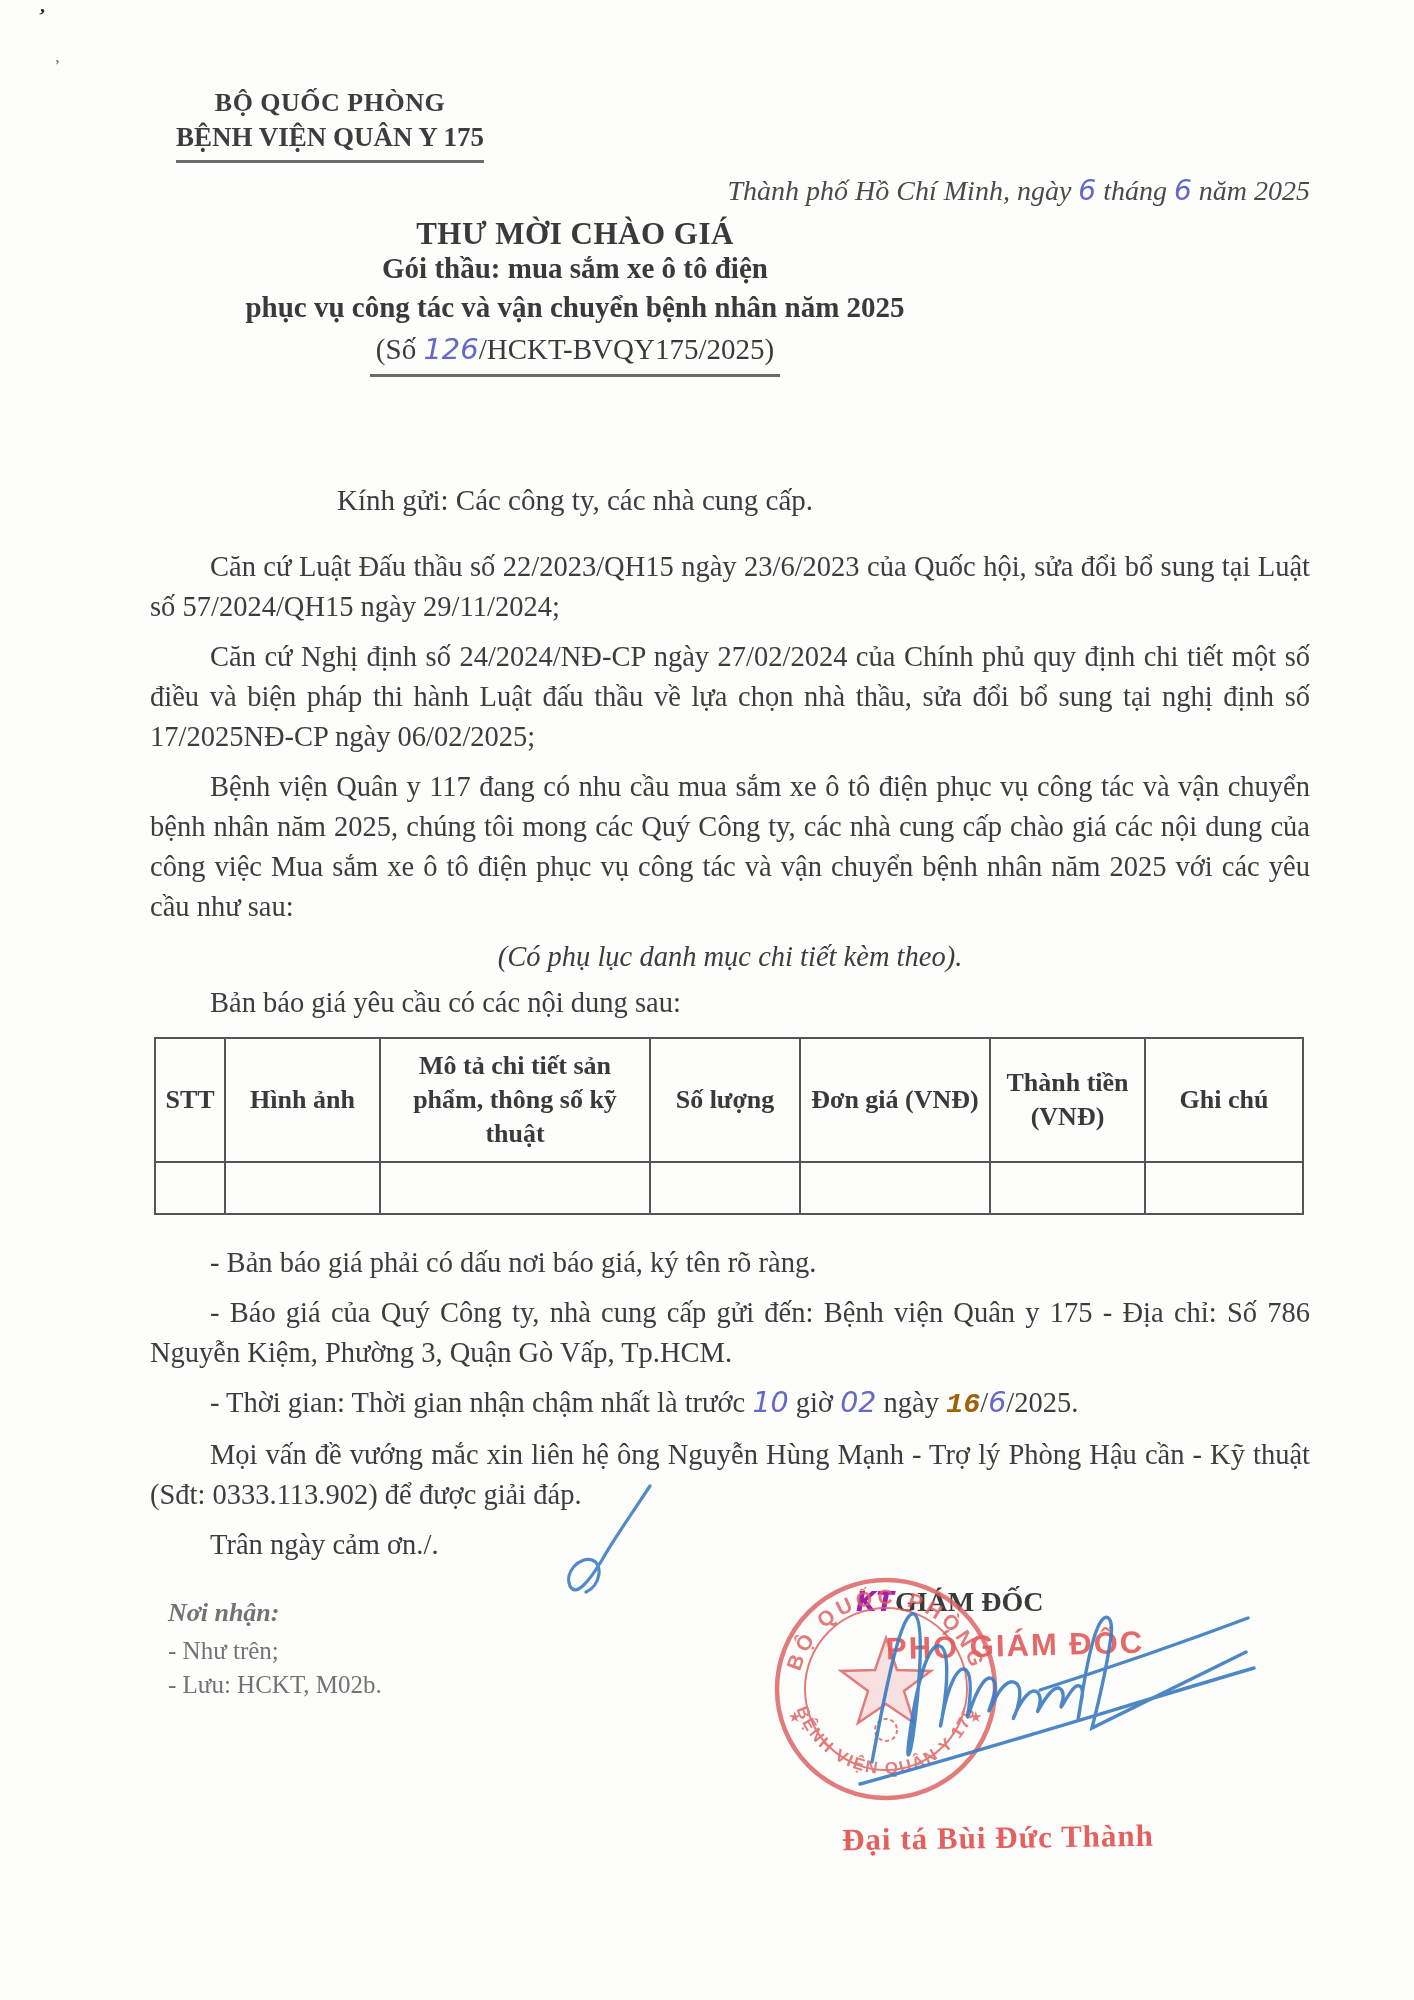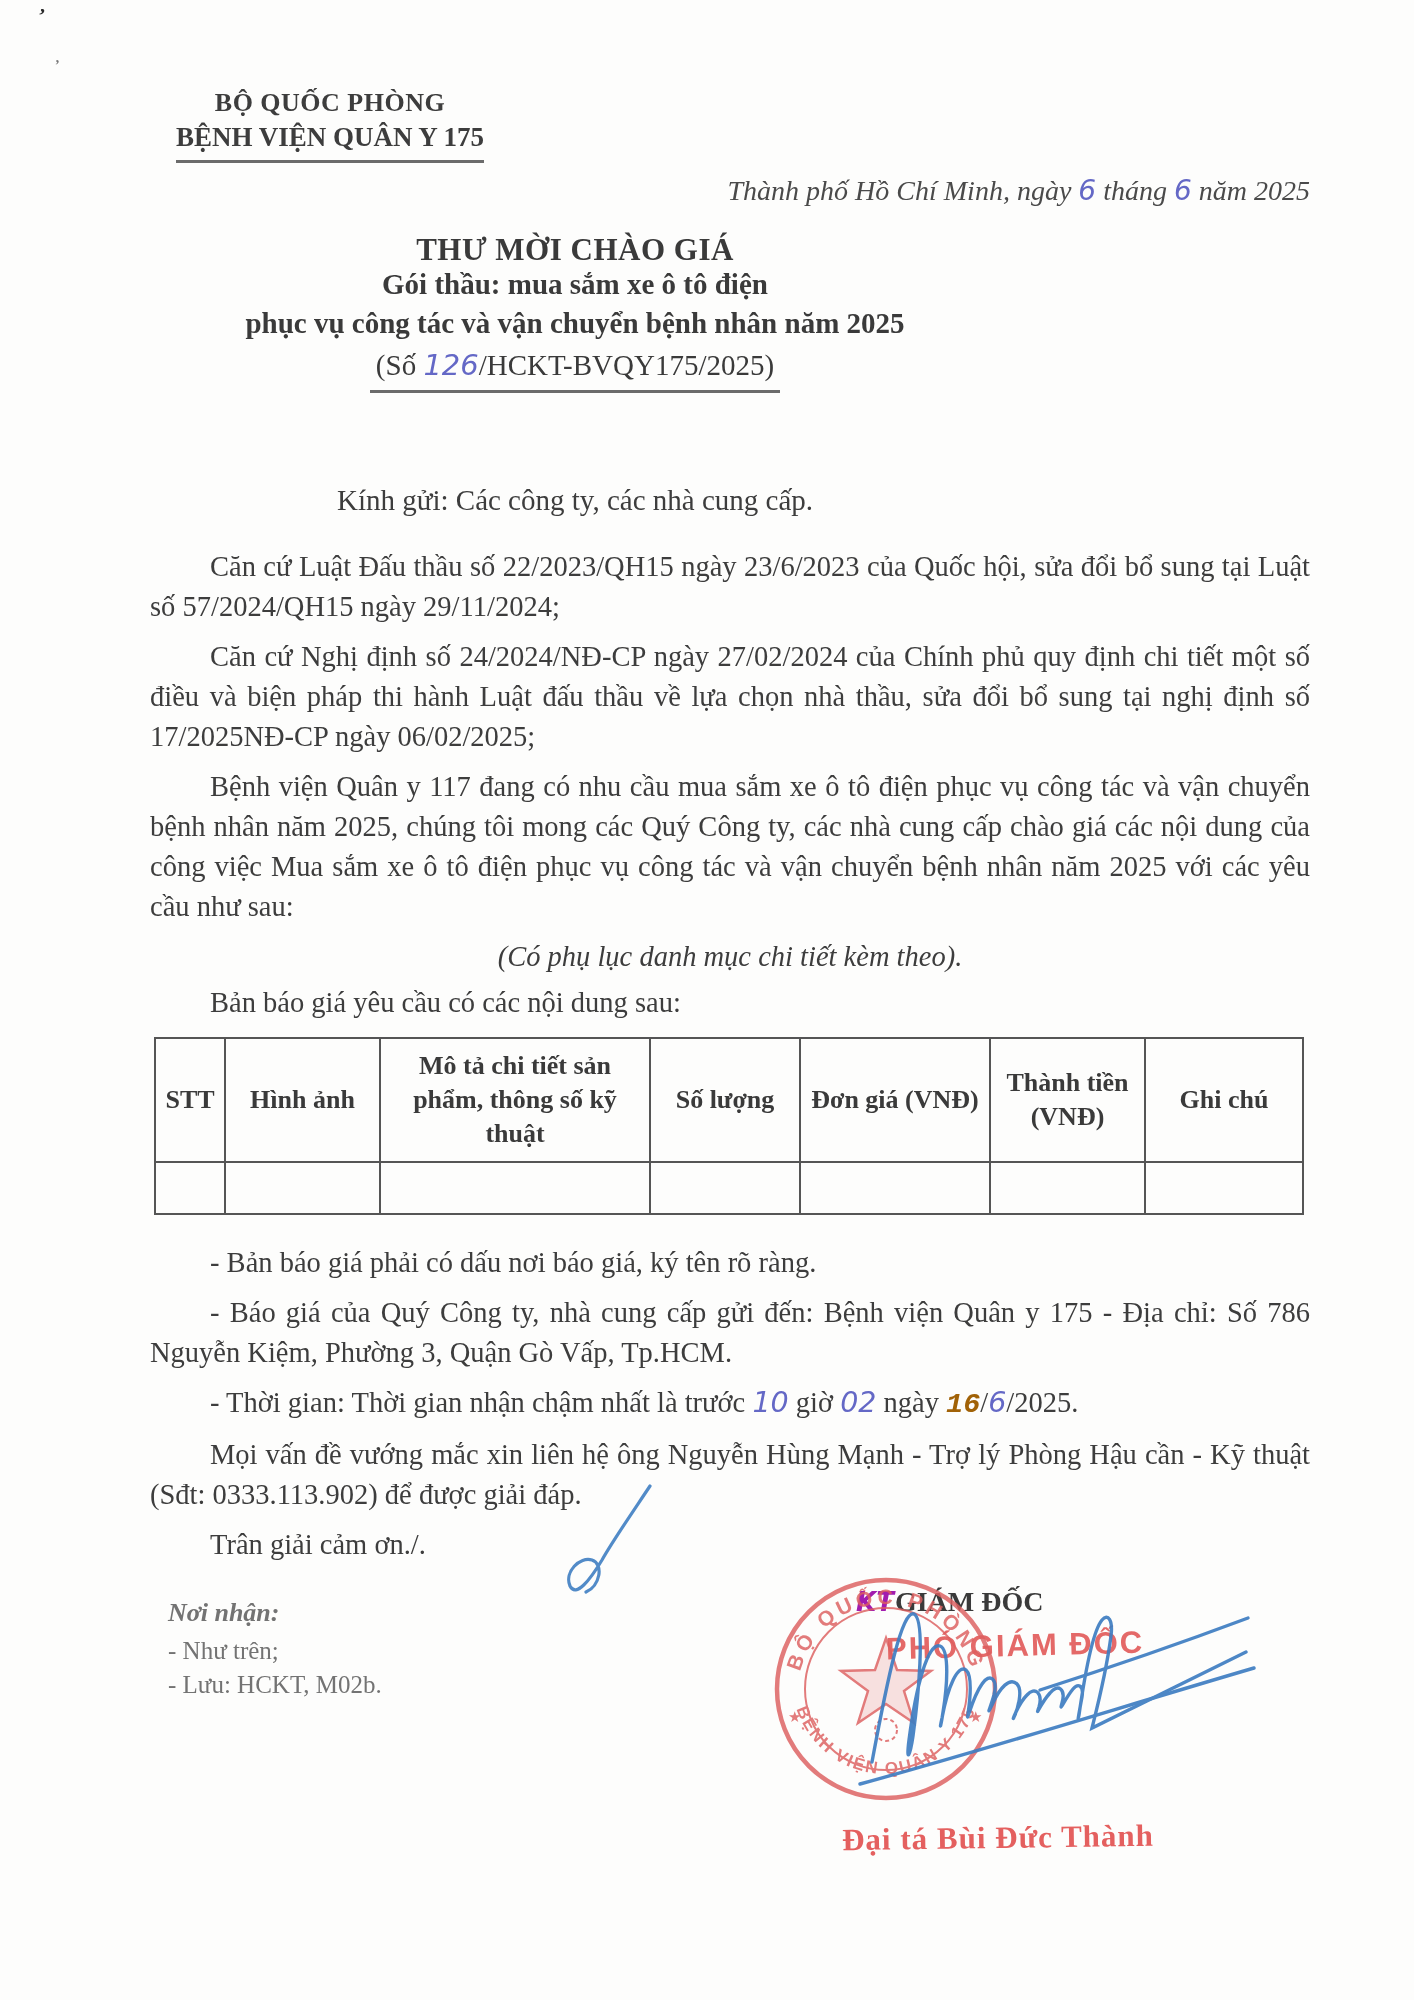--- a/index.html
+++ b/index.html
@@ -14,21 +14,21 @@
   .hdr-left .l2{font-size:27px;font-weight:bold;margin-top:4px;}
   .hdr-left .l2 span{display:inline-block;border-bottom:3px solid #6b6b6b;padding-bottom:7px;}
   .hdr-right{position:absolute;left:500px;top:88px;width:640px;text-align:center;}
   .hdr-right .l1{font-size:27px;font-weight:bold;}
   .hdr-right .l2{font-size:27px;font-weight:bold;margin-top:4px;}
   .hdr-right .l2 span{display:inline-block;border-bottom:3px solid #6b6b6b;padding-bottom:6px;}
   .dateline{position:absolute;right:104px;top:174px;font-size:28px;font-style:italic;color:#4a4a4a;}
   .hw{font-family:"DejaVu Sans", sans-serif;font-style:italic;color:#6468c6;}
   .hw-b{font-family:Liberation Mono, monospace;font-style:italic;color:#a16207;font-weight:bold;}
   
-  .title-block{position:absolute;left:150px;top:232px;width:850px;text-align:center;color:#3a3a3a;}
+  .title-block{position:absolute;left:150px;top:216px;width:850px;text-align:center;color:#3a3a3a;}
   .title-block .t1{font-size:31px;font-weight:bold;letter-spacing:.5px;}
   .title-block .t2{font-size:29px;font-weight:bold;margin-top:0;}
   .title-block .t3{font-size:29px;font-weight:bold;margin-top:6px;}
   .title-block .ref{font-size:29px;margin-top:8px;}
   .title-block .ref .ref-inner{display:inline-block;border-bottom:3px solid #6b6b6b;padding:0 6px 8px 6px;text-align:right;}
   .salutation{position:absolute;left:150px;top:484px;width:850px;text-align:center;font-size:29px;}
   
   .body-col{position:absolute;left:150px;top:547px;width:1160px;font-size:28.5px;line-height:40px;text-align:justify;}
   .para{text-indent:60px;margin:0 0 10px 0;}
   .annex{text-align:center;font-style:italic;text-indent:0;margin:2px 0 6px 0;}
@@ -132,21 +132,21 @@
     <p class="para">- Báo giá của Quý Công ty, nhà cung cấp gửi đến: Bệnh viện Quân y 175 - Địa chỉ: Số 786 Nguyễn Kiệm, Phường 3, Quận Gò Vấp, Tp.HCM.</p>
     <p class="para">
       <span>- Thời gian: Thời gian nhận chậm nhất là trước</span>
       <span class="hw">10</span>
       <span>giờ</span>
       <span class="hw">02</span>
       <span>ngày</span>
       <span class="hw-b">16</span><span>/</span><span class="hw">6</span><span>/2025.</span>
     </p>
     <p class="para">Mọi vấn đề vướng mắc xin liên hệ ông Nguyễn Hùng Mạnh - Trợ lý Phòng Hậu cần - Kỹ thuật (Sđt: 0333.113.902) để được giải đáp.</p>
-    <p class="para">Trân giải cảm ơn./.</p>
+    <p class="para">Trân ngày cảm ơn./.</p>
   </div>
 
   <div class="recipients">
     <div class="rt">Nơi nhận:</div>
     <div>- Như trên;</div>
     <div>- Lưu: HCKT, M02b.</div>
   </div>
 
   <div class="kt-line">
     <span class="hw-kt">KT</span><span>GIÁM ĐỐC</span>

